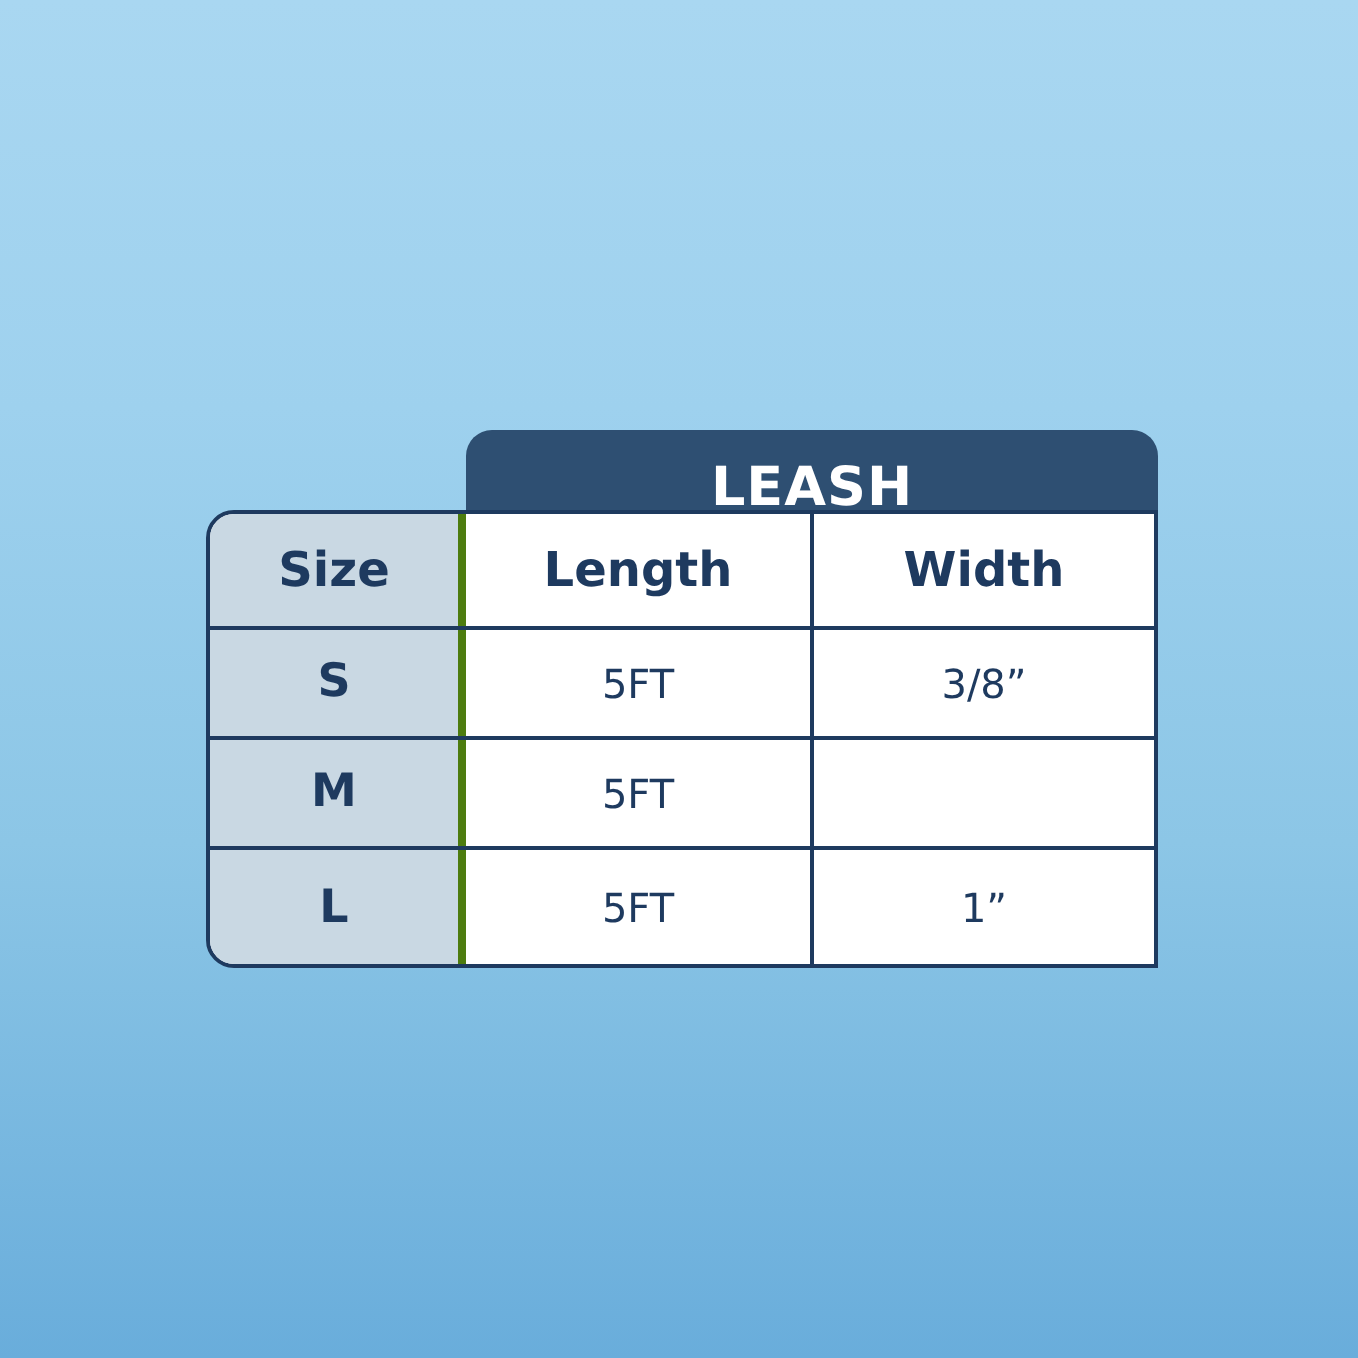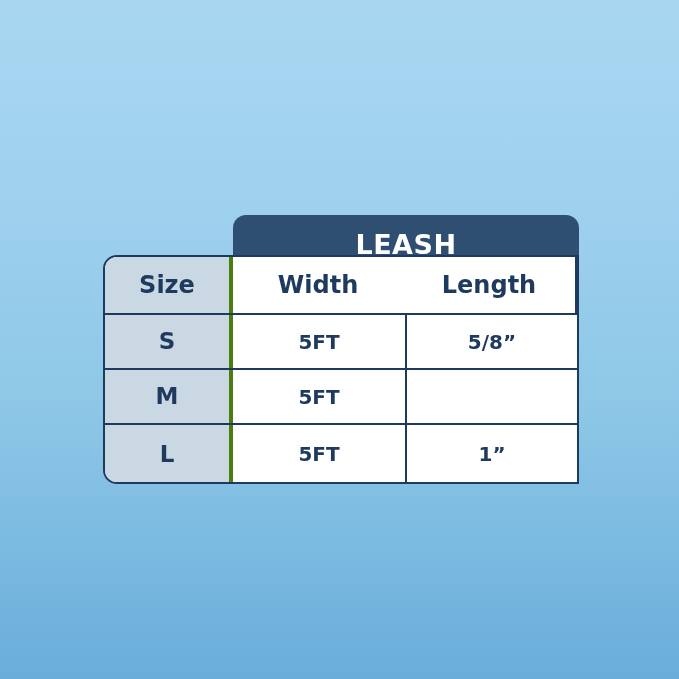--- a/index.html
+++ b/index.html
@@ -114,46 +114,46 @@
     font-size: 24px;
     font-weight: 700;
   }
   .data-row .cell.size-cell {
     font-size: 23px;
     font-weight: 700;
   }
   .data-row .cell.length-cell,
   .data-row .cell.width-cell {
     font-size: 20px;
-    font-weight: 700;
+    font-weight: 400;
   }
 </style>
 </head>
 <body>
 
 <div id="canvas">
 
   <div id="size-chart">
 
     <div class="title-bar">
       <div class="title-text">LEASH</div>
     </div>
 
     <div class="grid">
 
       <div class="row header-row">
         <div class="cell size-cell">Size</div>
+        <div class="cell length-cell">Length</div>
         <div class="cell width-cell">Width</div>
-        <div class="cell length-cell">Length</div>
       </div>
 
       <div class="row data-row">
         <div class="cell size-cell">S</div>
         <div class="cell length-cell">5FT</div>
-        <div class="cell width-cell">5/8”</div>
+        <div class="cell width-cell">3/8”</div>
       </div>
 
       <div class="row data-row">
         <div class="cell size-cell">M</div>
         <div class="cell length-cell">5FT</div>
       </div>
 
       <div class="row data-row last-row">
         <div class="cell size-cell">L</div>
         <div class="cell length-cell">5FT</div>

